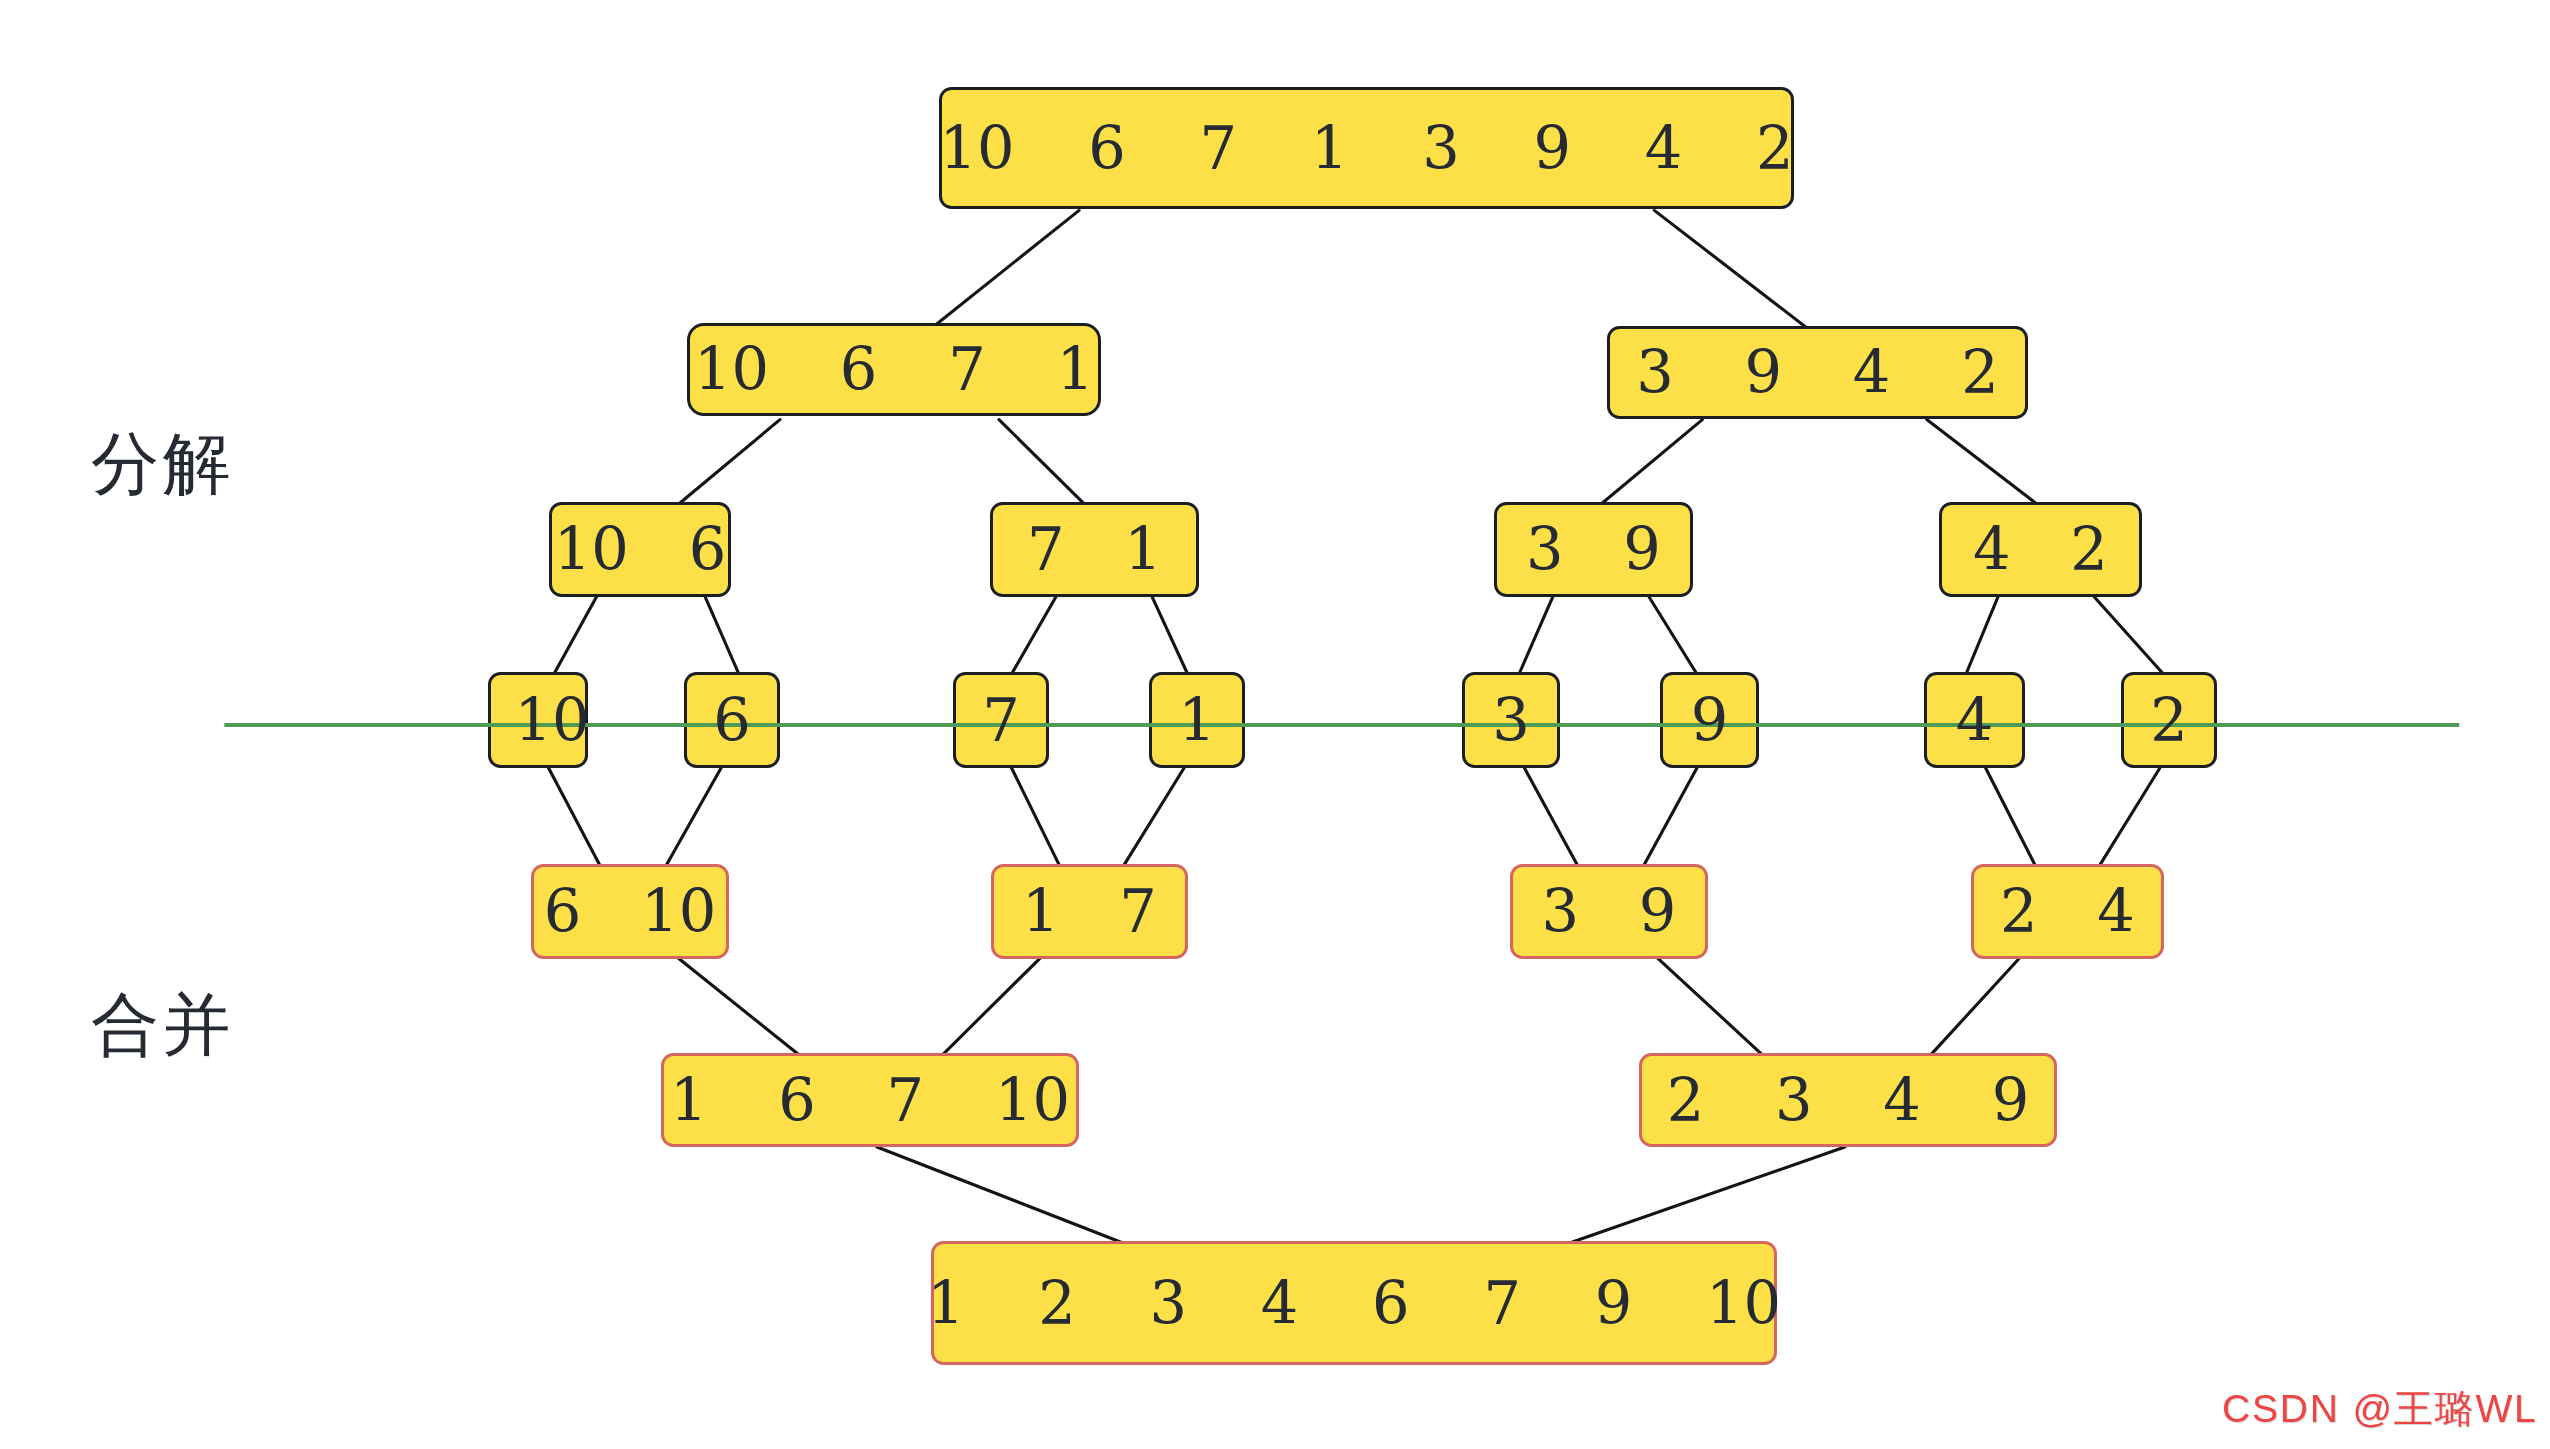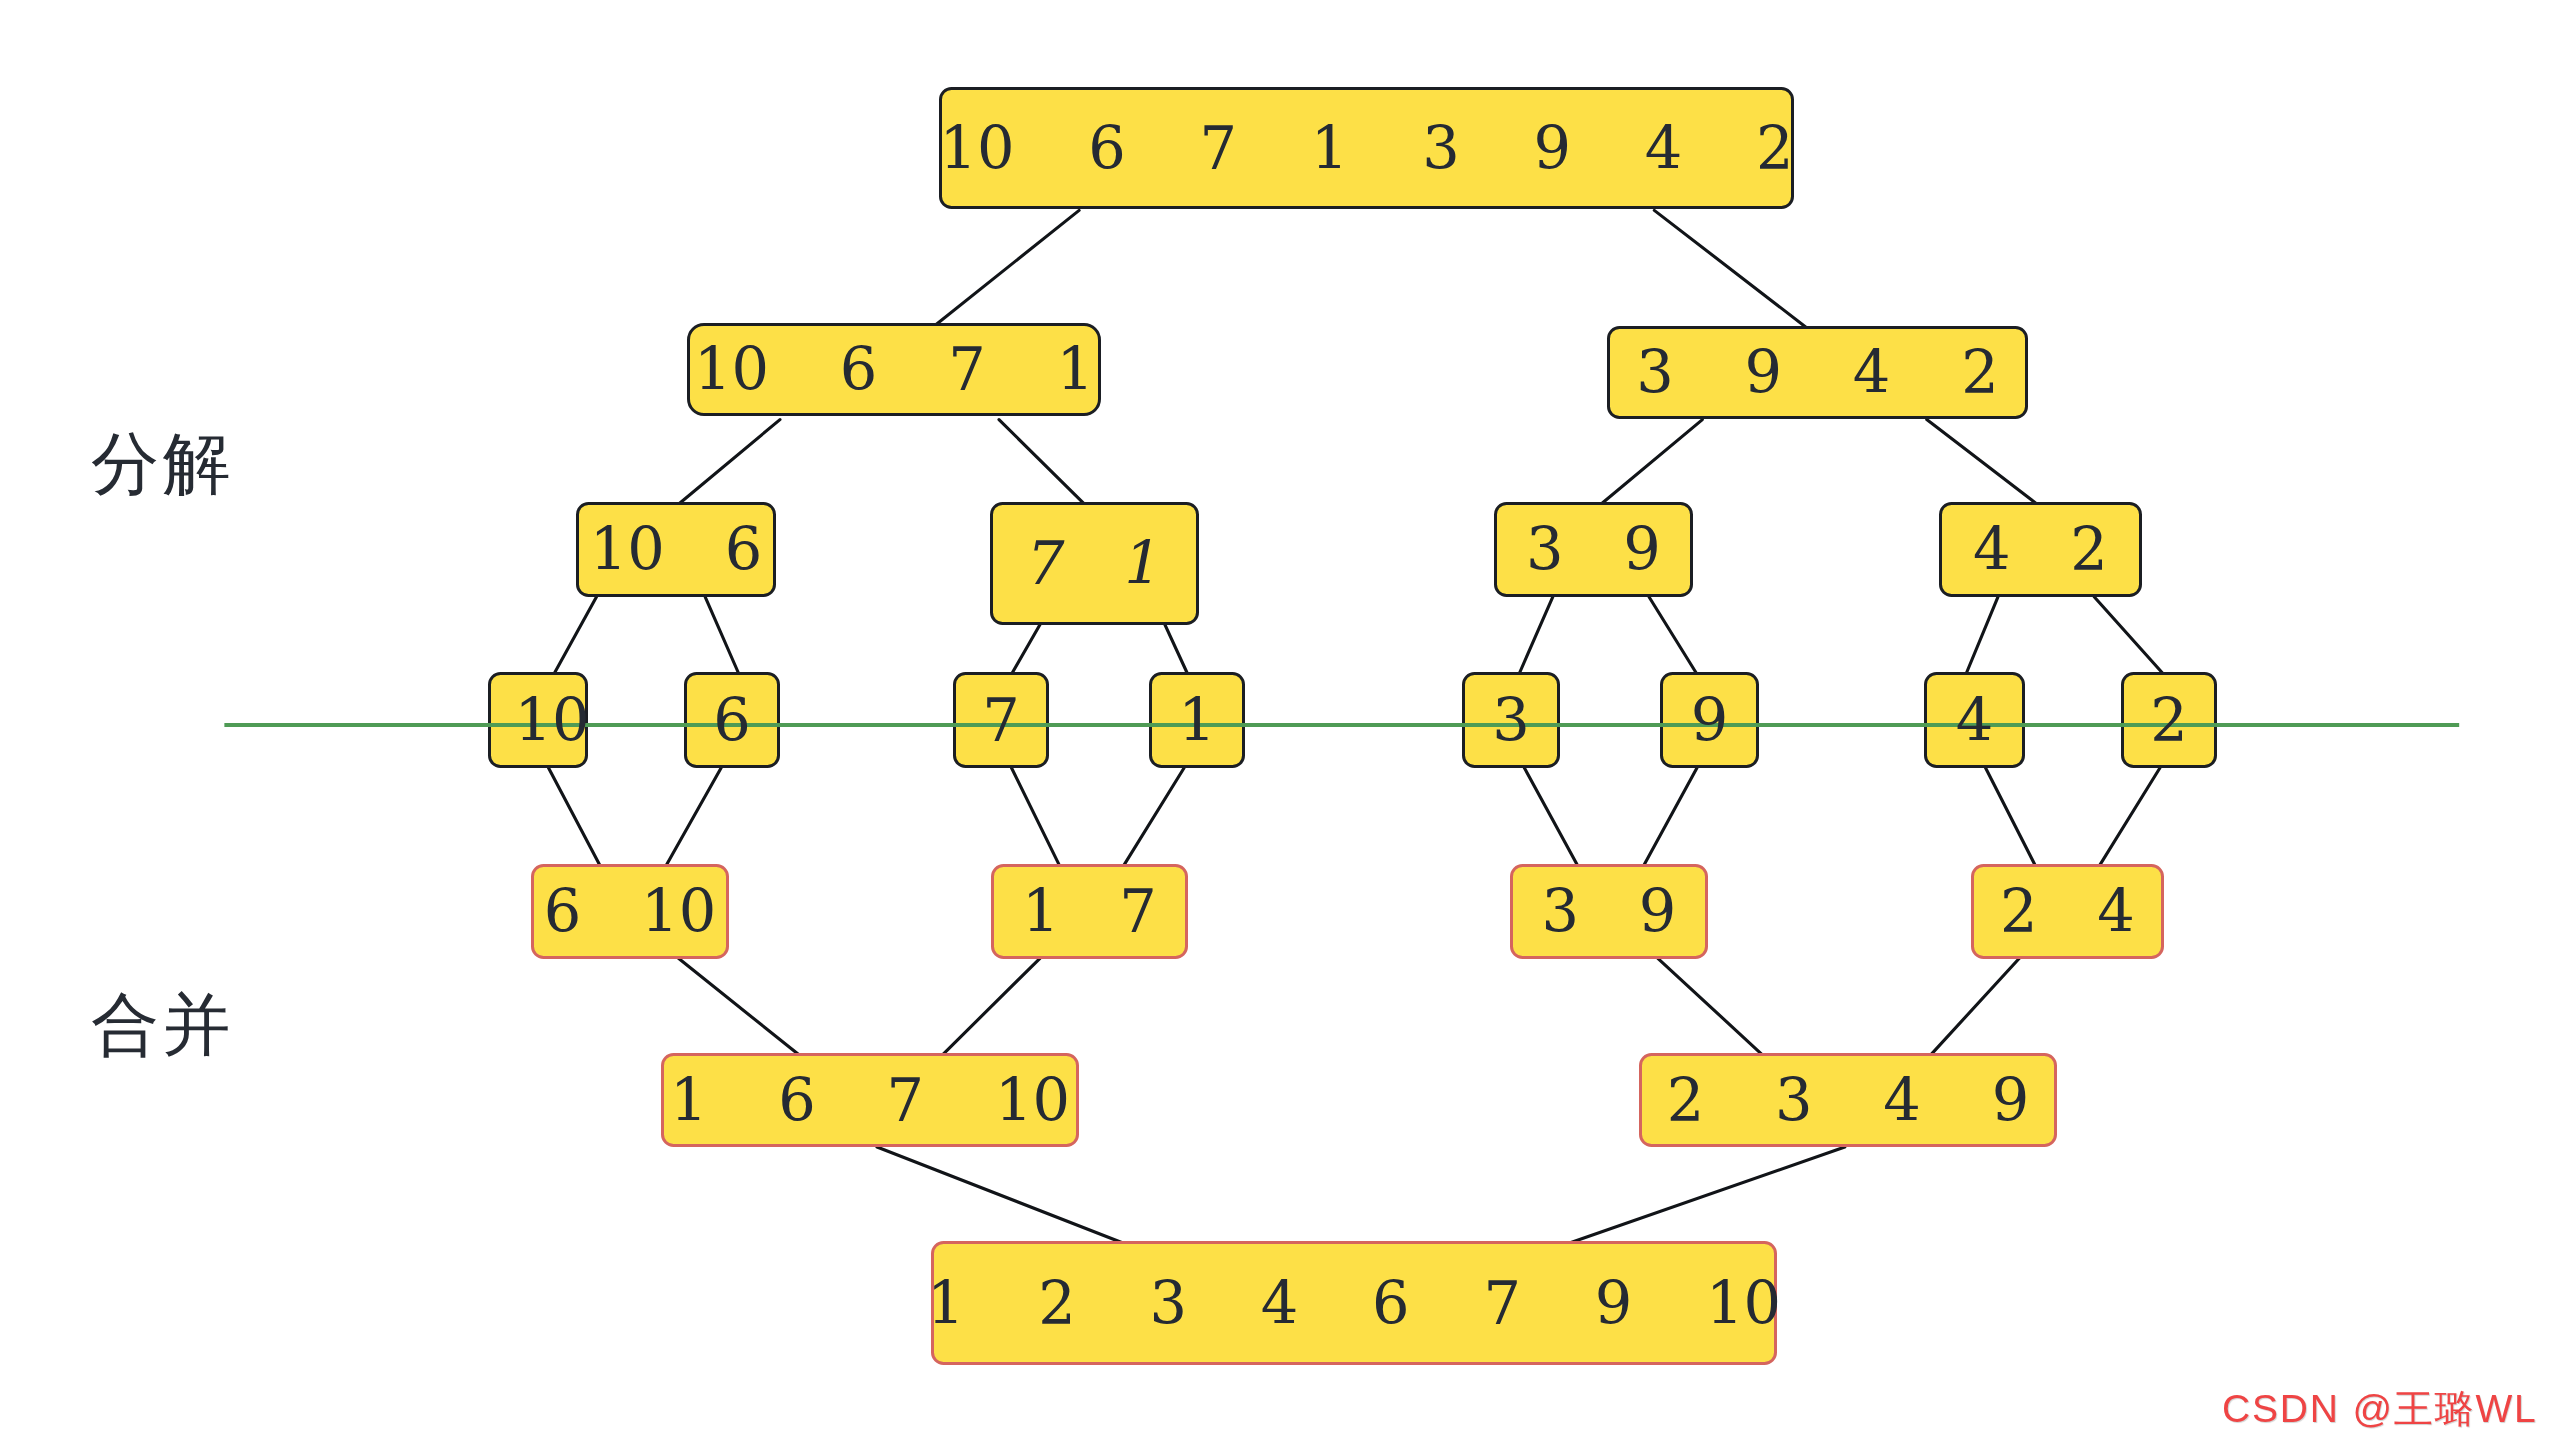--- a/index.html
+++ b/index.html
@@ -42,22 +42,22 @@
     font-family:"Liberation Sans", sans-serif;
     font-size:39px;
     color:#ef4444;
     text-shadow:0.9px 0.9px 0.9px #d2d2d2;
     letter-spacing:1.8px;
   }
   
   #n0{left:939px;top:87px;width:855px;height:122px;}
   #n1{left:687px;top:323px;width:414px;height:93px;border-radius:17px;}
   #n2{left:1607px;top:326px;width:421px;height:93px;}
-  #n3{left:576px;top:502px;width:200px;height:95px;}
-  #n4{left:990px;top:502px;width:209px;height:123px;font-style:italic;}
+  #n3{left:549px;top:502px;width:182px;height:95px;}
+  #n4{left:990px;top:502px;width:209px;height:95px;}
   #n5{left:1494px;top:502px;width:199px;height:95px;}
   #n6{left:1939px;top:502px;width:203px;height:95px;}
   #s0{left:488px;top:672px;width:100px;height:96px;padding-left:28px;}
   #s1{left:684px;top:672px;width:96px;height:96px;}
   #s2{left:953px;top:672px;width:96px;height:96px;}
   #s3{left:1149px;top:672px;width:96px;height:96px;}
   #s4{left:1462px;top:672px;width:98px;height:96px;}
   #s5{left:1660px;top:672px;width:99px;height:96px;}
   #s6{left:1924px;top:672px;width:101px;height:96px;}
   #s7{left:2121px;top:672px;width:96px;height:96px;}

